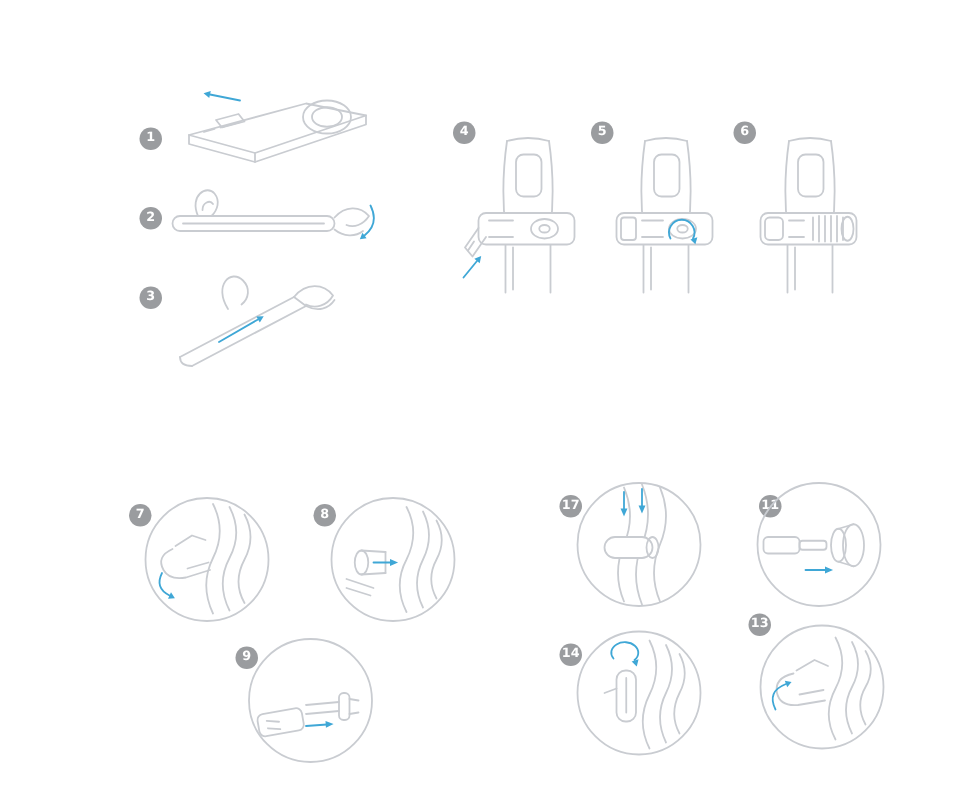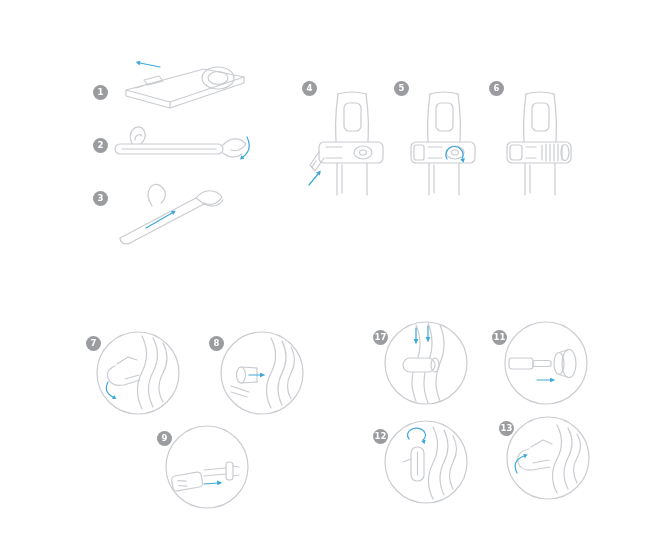--- a/index.html
+++ b/index.html
@@ -31,23 +31,23 @@
   <span class="badge" style="left:93px;top:85px">1</span>
   <span class="badge" style="left:93px;top:138px">2</span>
   <span class="badge" style="left:93px;top:191px">3</span>
   <span class="badge" style="left:302px;top:81px">4</span>
   <span class="badge" style="left:394px;top:81px">5</span>
   <span class="badge" style="left:489px;top:81px">6</span>
   <span class="badge" style="left:86px;top:336px">7</span>
   <span class="badge" style="left:209px;top:336px">8</span>
   <span class="badge" style="left:157px;top:431px">9</span>
   <span class="badge" style="left:373px;top:330px">17</span>
-  <span class="badge" style="left:492px;top:330px">11</span>
-  <span class="badge" style="left:373px;top:429px">12</span>
-  <span class="badge" style="left:499px;top:421px">13</span>
+  <span class="badge" style="left:506px;top:330px">11</span>
+  <span class="badge" style="left:373px;top:429px">14</span>
+  <span class="badge" style="left:499px;top:409px">13</span>
 
   <svg class="ill" style="left:114px;top:56px" width="140" height="64" viewBox="0 0 140 64">
     <g>
       <path d="M12,34 L90,13 L130,21 L56,46 Z"></path>
       <path d="M12,34 L12,40 L56,52 L56,46"></path>
       <path d="M130,21 L130,27 L56,52"></path>
       <ellipse cx="104" cy="22" rx="16" ry="11"></ellipse>
       <ellipse cx="104" cy="22" rx="10" ry="6.5"></ellipse>
       <path d="M30,24 l15,-4 4,5 -15,4 z"></path>
       <path d="M33,29 l13,-3.5"></path>

